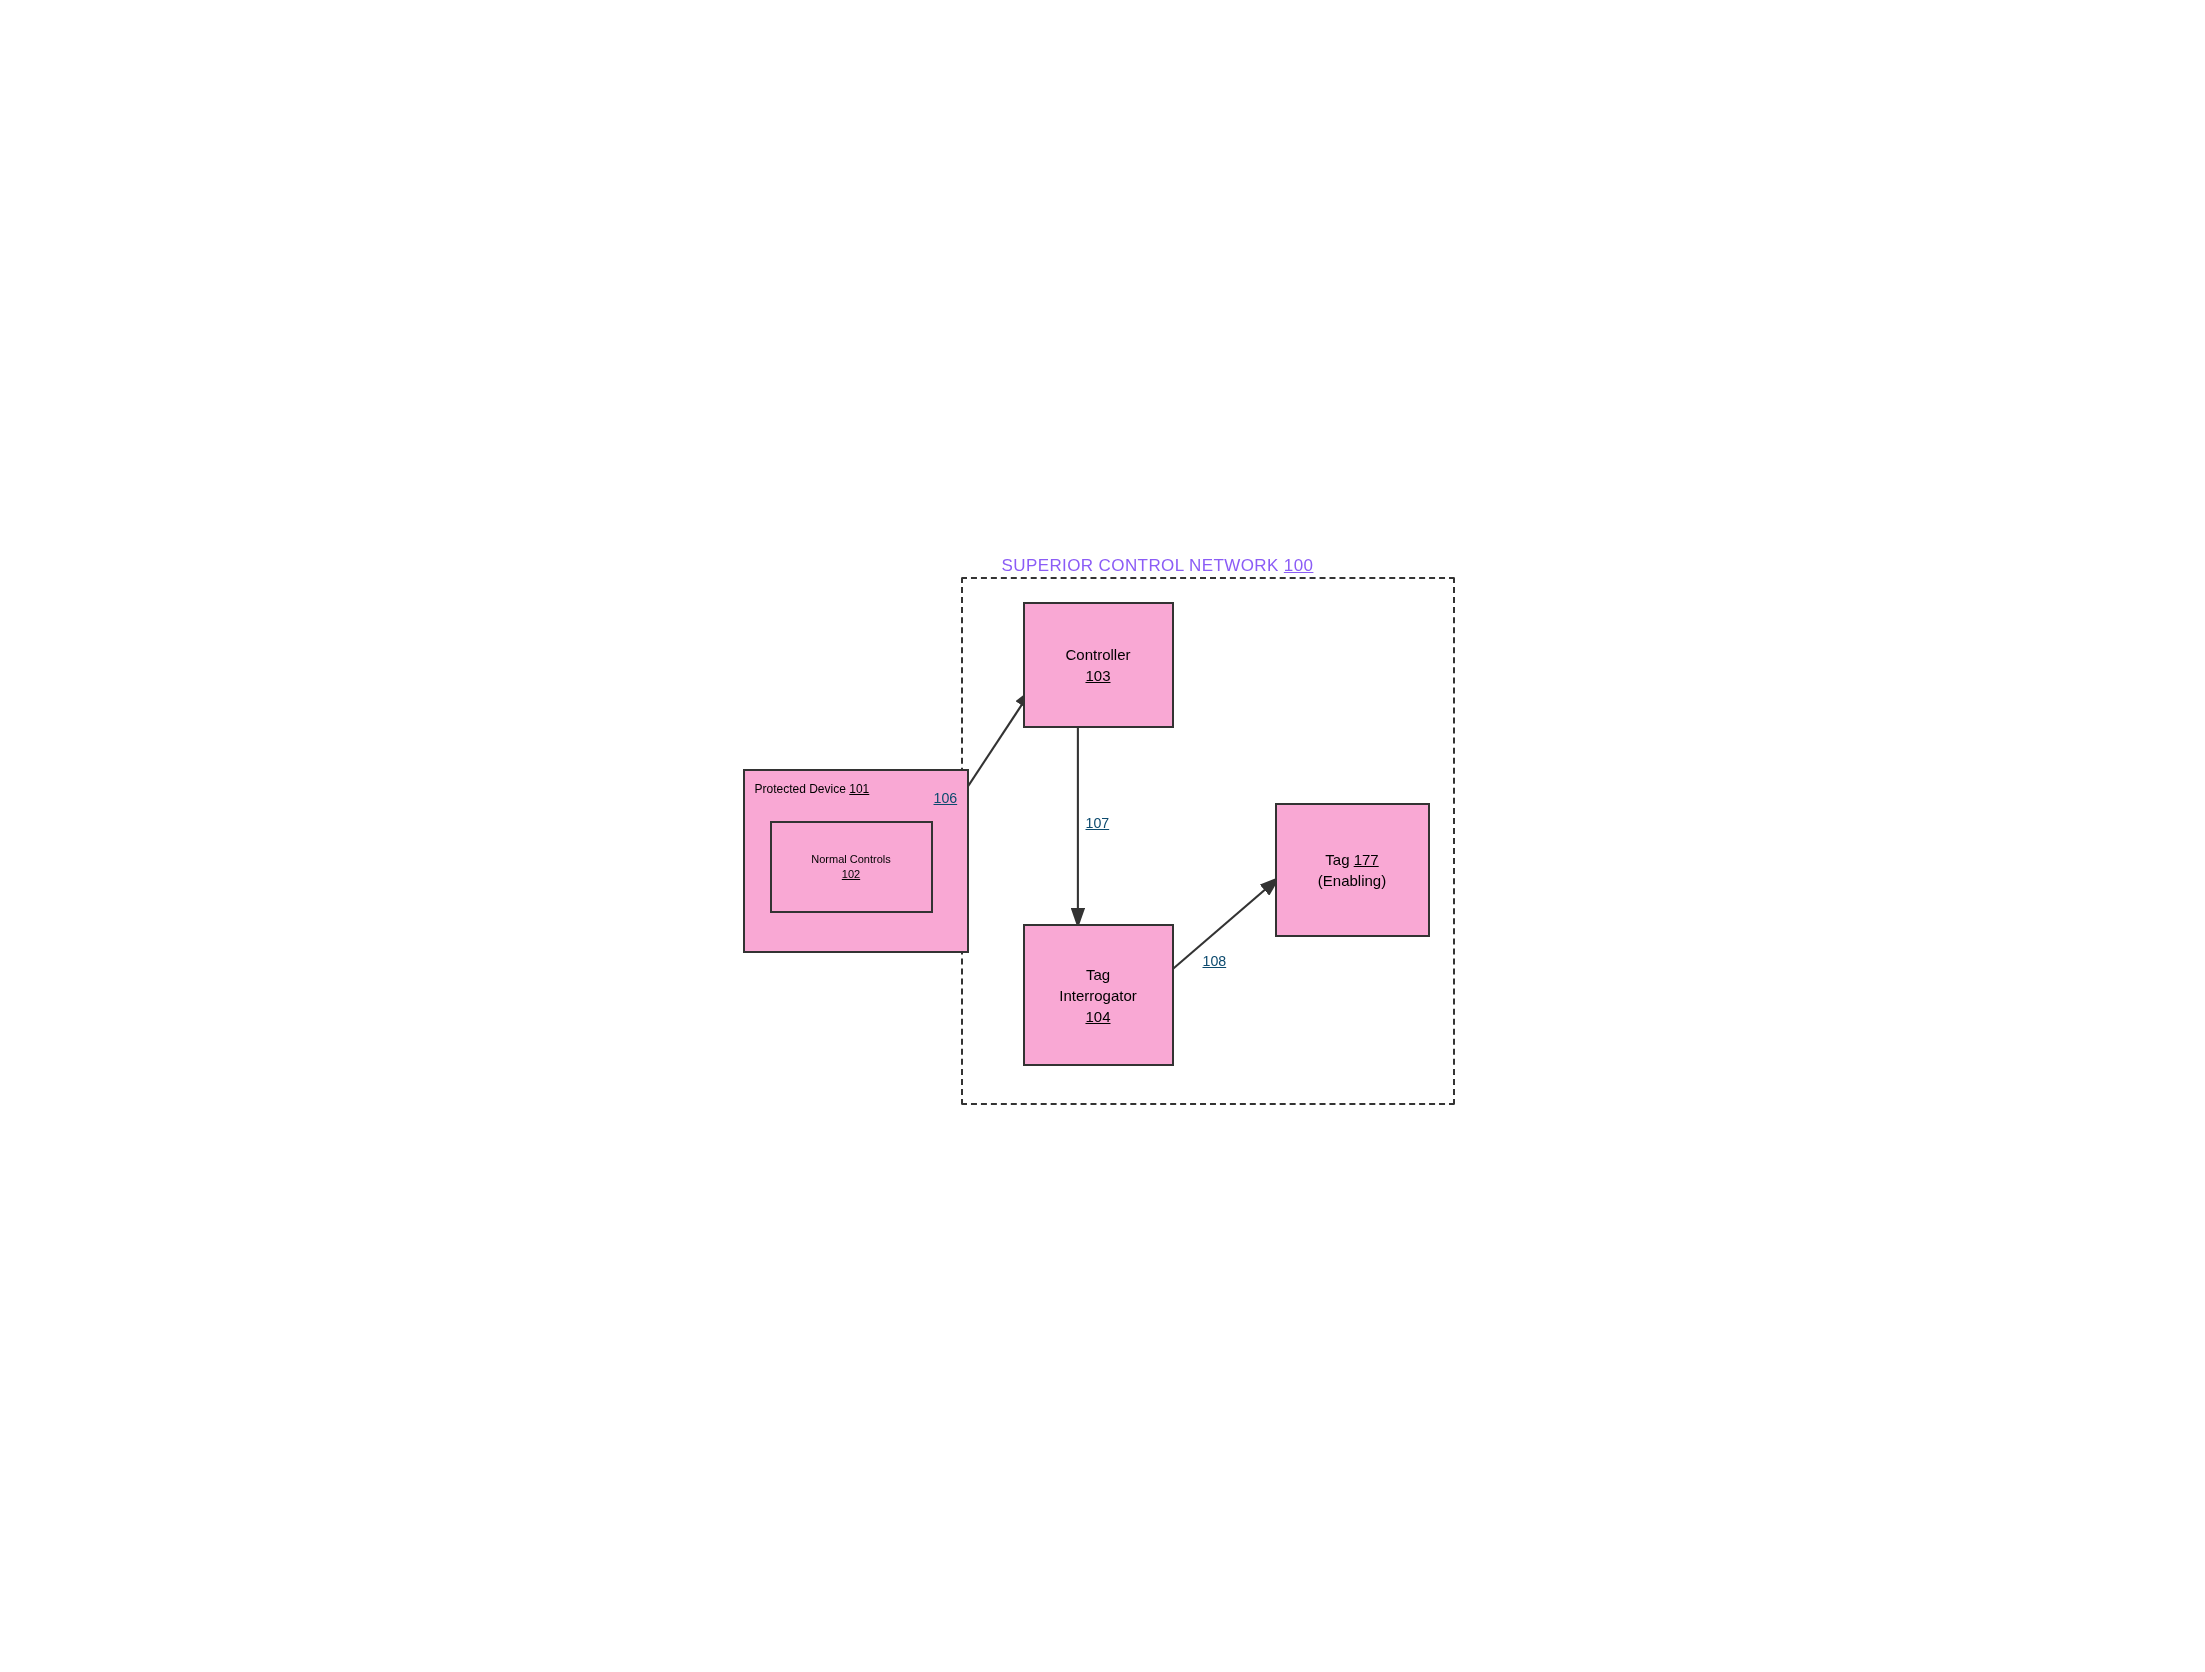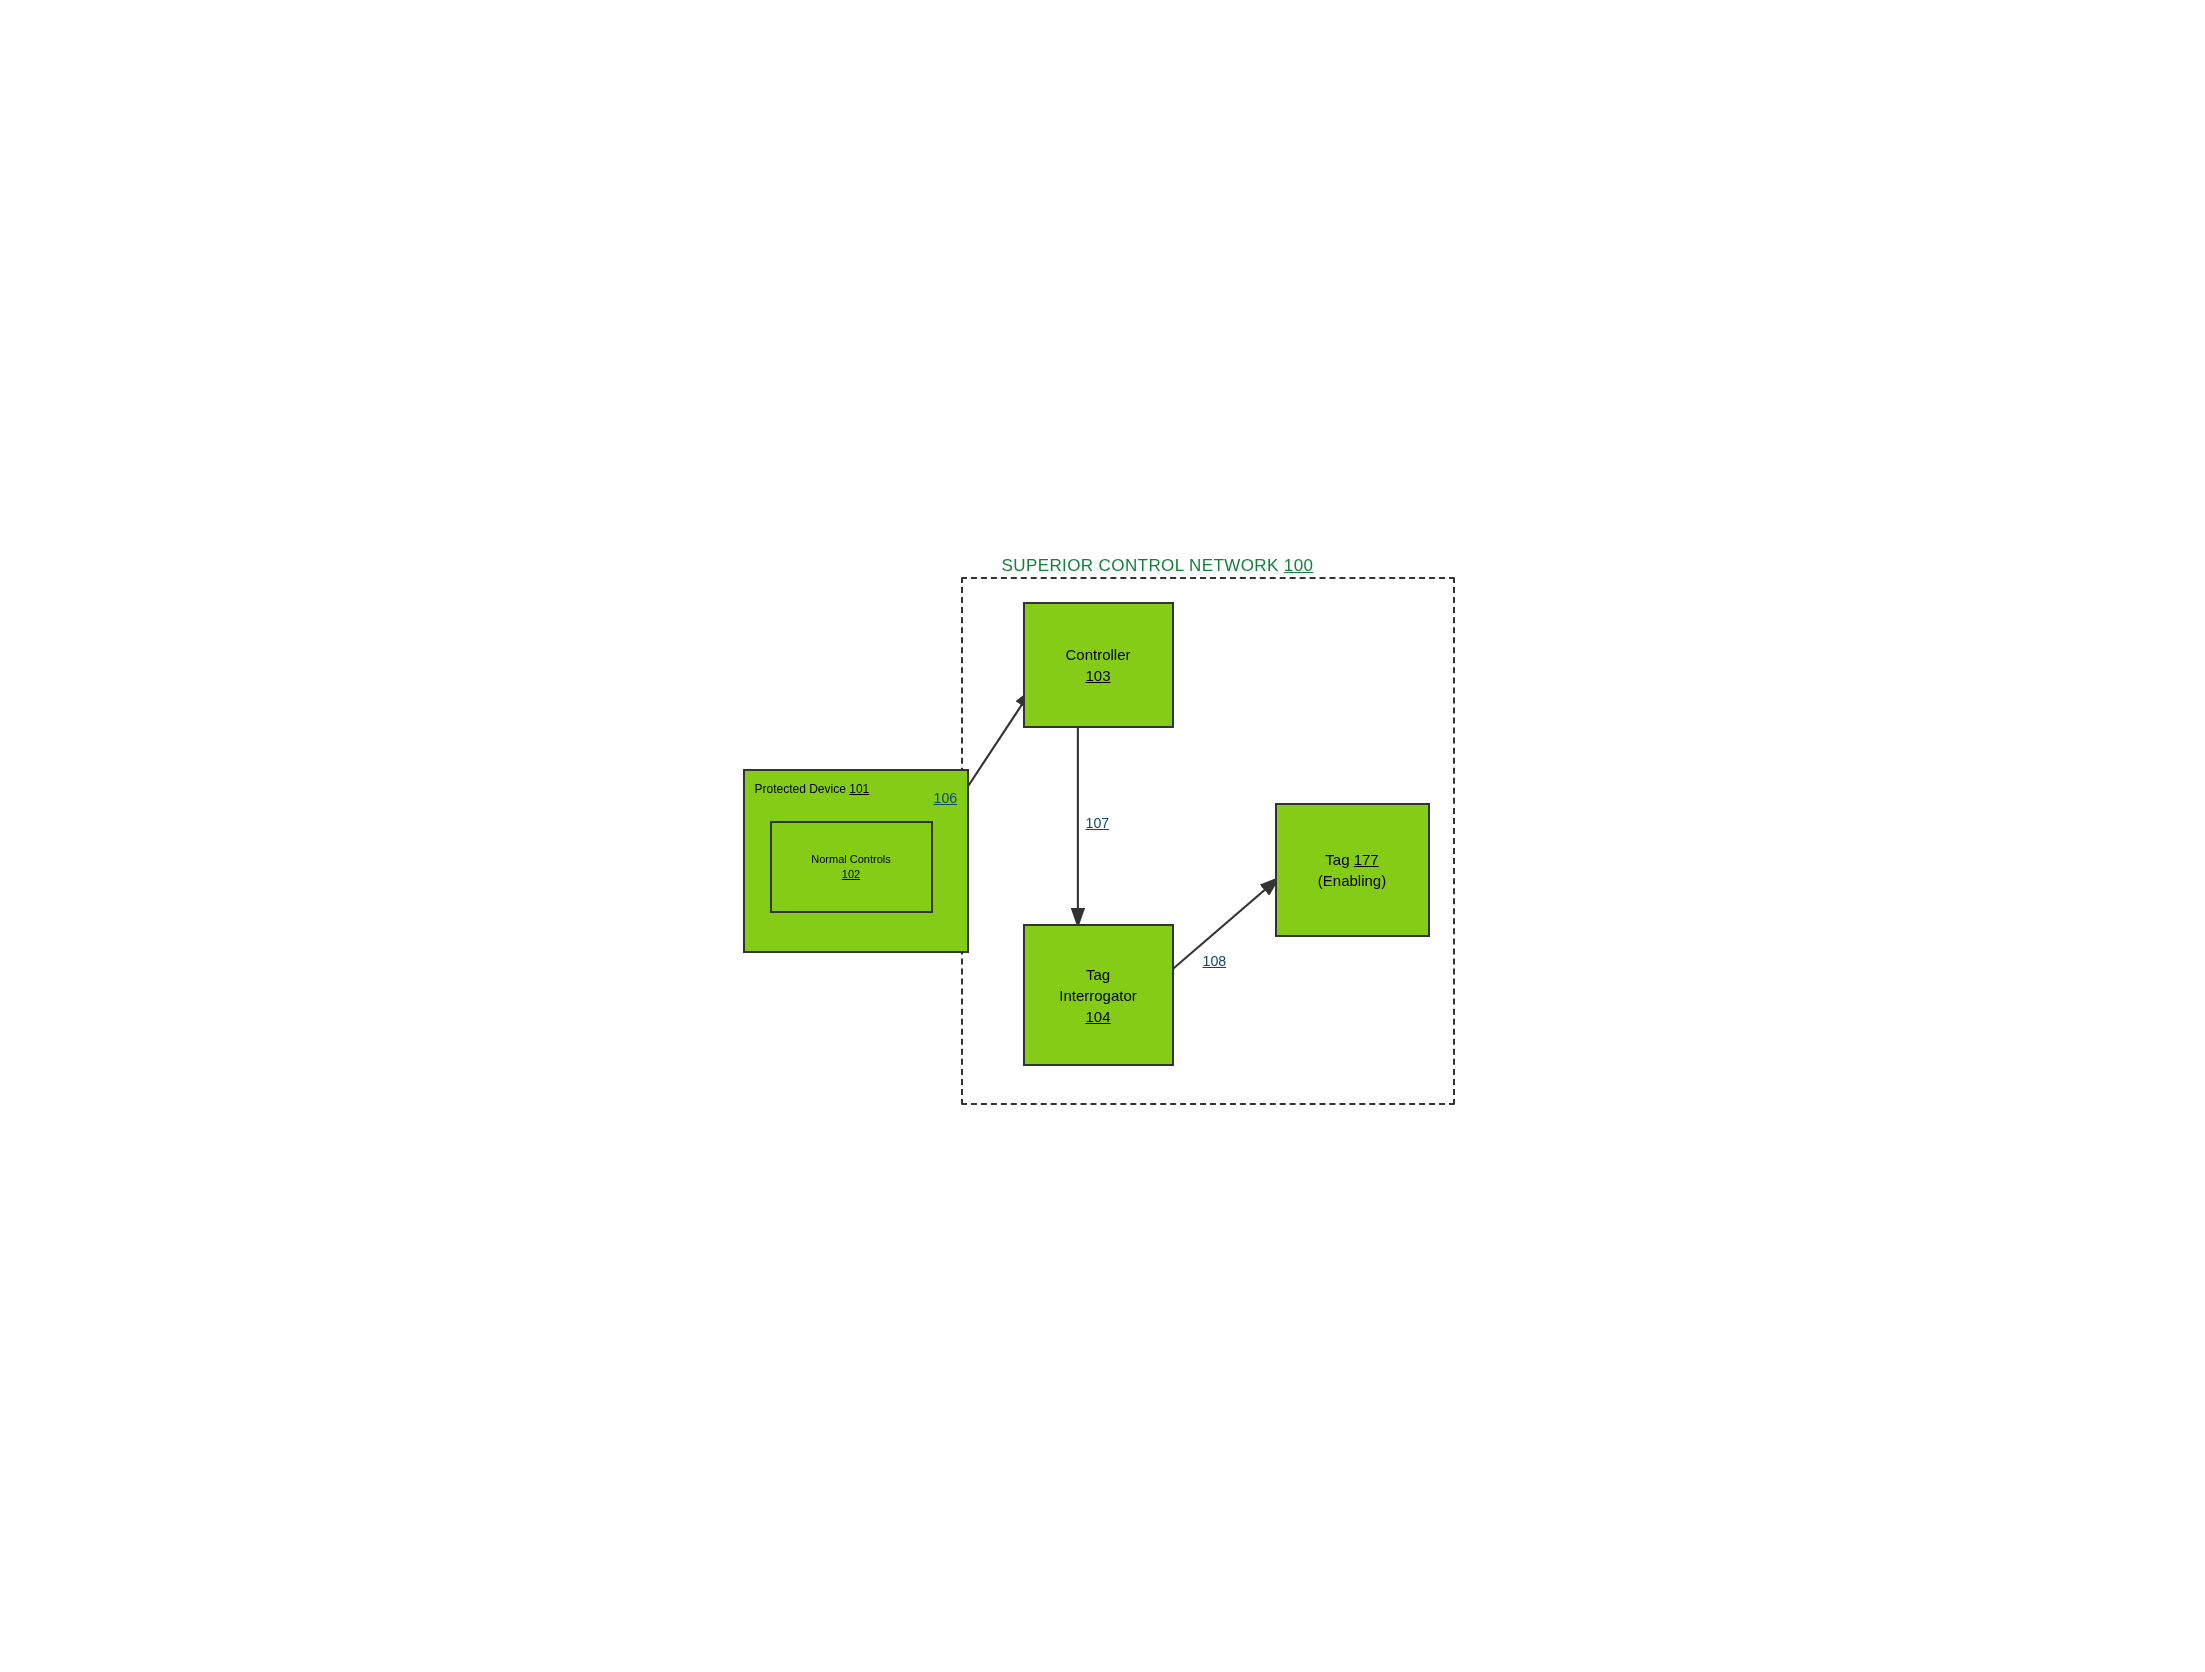--- a/index.html
+++ b/index.html
@@ -20,21 +20,21 @@
     
     .network-box {
       position: absolute;
       border: 2.5px dashed #333;
       border-radius: 1.7px;
     }
     
     .device-box {
       position: absolute;
       border: 2.1px solid #333;
-      background: #84cc16;
+      background: #f9a8d4;
       display: flex;
       align-items: center;
       justify-content: center;
       text-align: center;
       font-size: 15px;
       line-height: 1.4;
     }
     .device-box span u {
       text-decoration: underline;
     }
@@ -46,21 +46,21 @@
     }
     .label u {
       text-decoration: underline;
     }
     
     .network-title {
       position: absolute;
       font-size: 17px;
       font-weight: normal;
       letter-spacing: 0.4px;
-      color: #15803d;
+      color: #8b5cf6;
       white-space: nowrap;
     }
     .network-title u {
       text-decoration: underline;
     }
     
     .arrows-svg {
       position: absolute;
       top: 0; left: 0;
       width: 100%;

